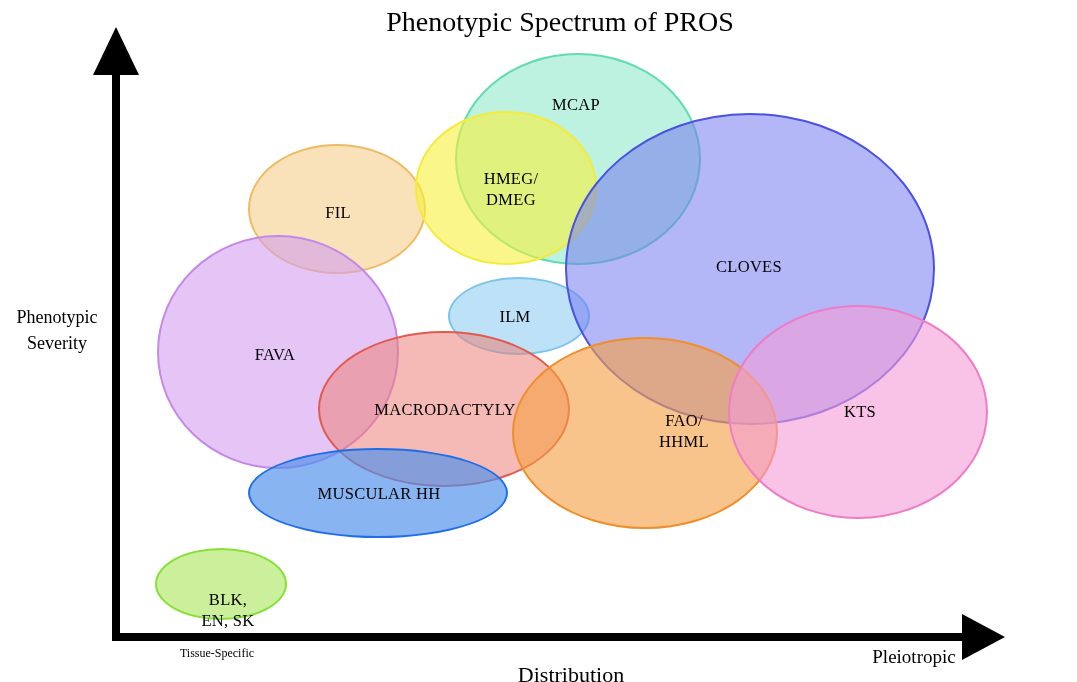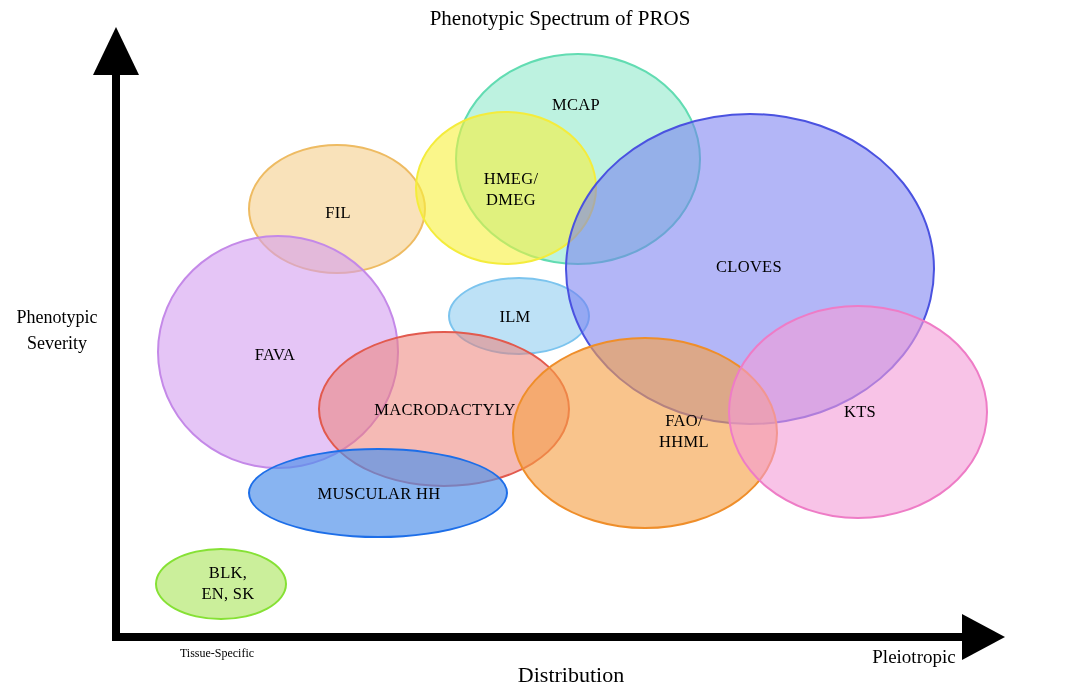--- a/index.html
+++ b/index.html
@@ -15,21 +15,21 @@
     font-size:16.5px;line-height:21px;letter-spacing:0.3px;color:#000;z-index:60;white-space:nowrap;
   }
   .axis-line{position:absolute;background:#000;z-index:40;}
   #y-axis-line{left:112px;top:55px;width:8px;height:586px;}
   #x-axis-line{left:112px;top:633px;width:850px;height:8px;}
   .arrow{position:absolute;width:0;height:0;z-index:40;}
   #y-arrow{left:93px;top:27px;border-left:23px solid transparent;border-right:23px solid transparent;border-bottom:48px solid #000;}
   #x-arrow{left:962px;top:614px;border-top:23px solid transparent;border-bottom:23px solid transparent;border-left:43px solid #000;}
   #title{
     position:absolute;left:560px;top:6px;transform:translateX(-50%);
-    font-size:21px;white-space:nowrap;z-index:70;
+    font-size:28px;white-space:nowrap;z-index:70;
   }
   #y-axis-label{
     position:absolute;left:57px;top:330px;transform:translate(-50%,-50%);
     font-size:18px;line-height:26px;text-align:center;z-index:70;font-family:Liberation Serif, serif;
   }
   #x-axis-label{
     position:absolute;left:571px;top:662px;transform:translateX(-50%);
     font-size:22px;z-index:70;
   }
   #x-min-label{
@@ -95,21 +95,21 @@
       </div>
       <div class="bubble" style="left: 728px; top: 305px; width: 260px; height: 214px; background: rgba(244, 155, 215, 0.6); border-color: rgb(238, 124, 198); z-index: 9;"></div>
       <div class="bubble-label" style="left: 860px; top: 411px;">
         <div>KTS</div>
       </div>
       <div class="bubble" style="left: 248px; top: 448px; width: 260px; height: 90px; background: rgba(80, 145, 235, 0.68); border-color: rgb(29, 110, 232); z-index: 10;"></div>
       <div class="bubble-label" style="left: 379px; top: 493px;">
         <div>MUSCULAR HH</div>
       </div>
       <div class="bubble" style="left: 155px; top: 548px; width: 132px; height: 72px; background: rgba(178, 232, 108, 0.68); border-color: rgb(134, 225, 53); z-index: 11;"></div>
-      <div class="bubble-label" style="left: 228px; top: 583px; font-family: Liberation Serif, serif;">
+      <div class="bubble-label" style="left: 228px; top: 610px; font-family: Liberation Serif, serif;">
         <div>BLK,</div>
         <div>EN, SK</div>
       </div>
     </div>
 
   <div id="x-min-label">Tissue-Specific</div>
   <div id="x-axis-label">Distribution</div>
   <div id="x-max-label">Pleiotropic</div>
 
 </div>

